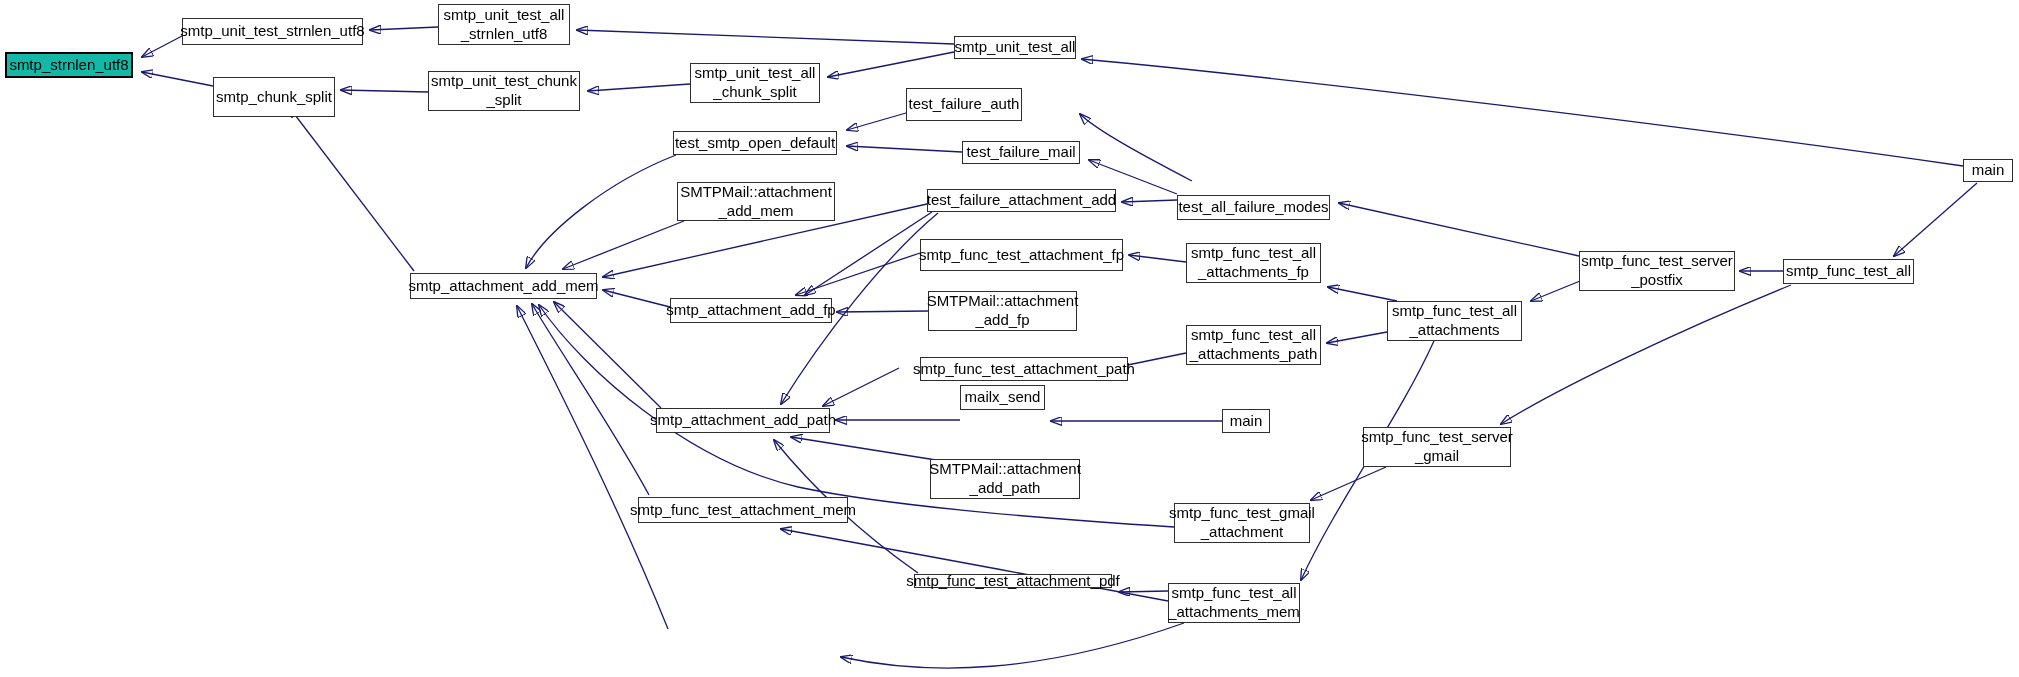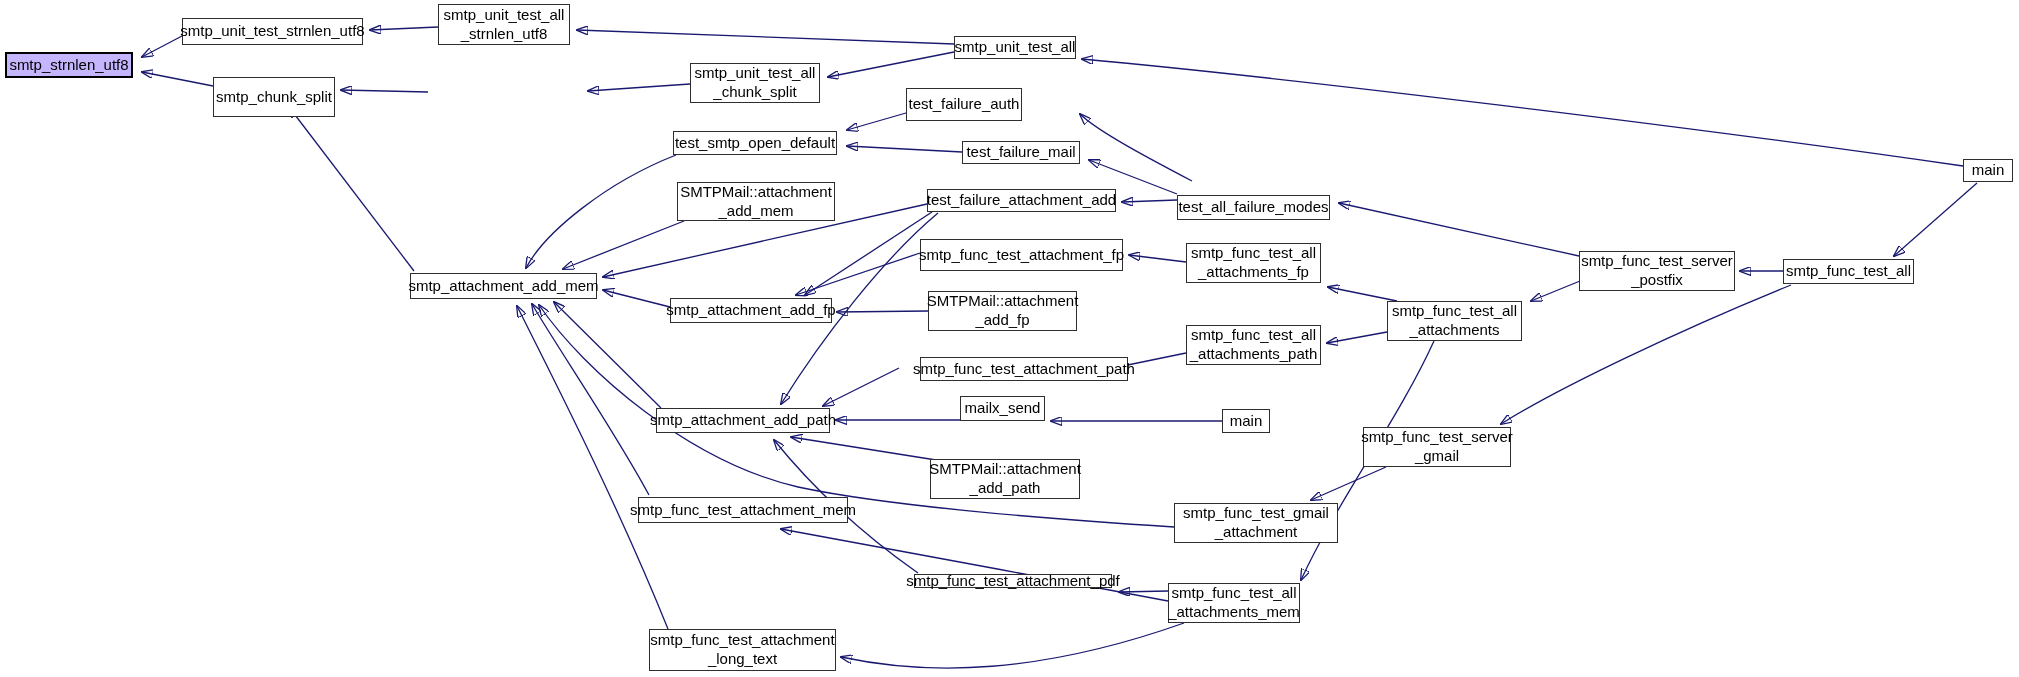--- a/index.html
+++ b/index.html
@@ -25,21 +25,21 @@
     text-align:center;
     background:#ffffff;
     border:1px solid #2e2e2e;
     color:#000000;
     font-size:15px;
     line-height:1.25;
     white-space:pre-line;
     cursor:pointer;
   }
   .node.focus{
-    background:#c4b5fd;
+    background:#14b8a6;
     border:2px solid #000000;
     cursor:default;
   }
 </style>
 </head>
 <body>
 
 <div id="canvas">
 
   <svg class="edge-layer" width="2019" height="677" viewBox="0 0 2019 677">
@@ -93,20 +93,22 @@
     <path marker-end="url(#arrow)" d="M1386,467 L1311,500"></path>
     <path marker-end="url(#arrow)" d="M1791,285 C1680,330 1558,388 1501,424"></path>
     <path marker-end="url(#arrow)" d="M1184,623 C1040,674 930,676 841,657"></path>
   </svg>
 
   <div class="node focus" style="left:5px;top:52px;width:128px;height:26px">smtp_strnlen_utf8</div>
   <div class="node" style="left:182px;top:18px;width:181px;height:27px">smtp_unit_test_strnlen_utf8</div>
   <div class="node" style="left:213px;top:77px;width:122px;height:40px">smtp_chunk_split</div>
   <div class="node" style="left:438px;top:4px;width:132px;height:41px">smtp_unit_test_all
 _strnlen_utf8</div>
+  <div class="node" style="left:428px;top:71px;width:152px;height:40px">smtp_unit_test_chunk
+_split</div>
   <div class="node" style="left:690px;top:63px;width:130px;height:40px">smtp_unit_test_all
 _chunk_split</div>
   <div class="node" style="left:954px;top:36px;width:122px;height:23px">smtp_unit_test_all</div>
   <div class="node" style="left:906px;top:88px;width:116px;height:33px">test_failure_auth</div>
   <div class="node" style="left:962px;top:141px;width:118px;height:23px">test_failure_mail</div>
   <div class="node" style="left:673px;top:131px;width:164px;height:24px">test_smtp_open_default</div>
   <div class="node" style="left:677px;top:182px;width:158px;height:39px">SMTPMail::attachment
 _add_mem</div>
   <div class="node" style="left:927px;top:189px;width:189px;height:23px">test_failure_attachment_add</div>
   <div class="node" style="left:1177px;top:195px;width:153px;height:25px">test_all_failure_modes</div>
@@ -116,32 +118,30 @@
   <div class="node" style="left:410px;top:273px;width:187px;height:26px">smtp_attachment_add_mem</div>
   <div class="node" style="left:670px;top:298px;width:162px;height:25px">smtp_attachment_add_fp</div>
   <div class="node" style="left:928px;top:291px;width:149px;height:40px">SMTPMail::attachment
 _add_fp</div>
   <div class="node" style="left:1186px;top:325px;width:135px;height:40px">smtp_func_test_all
 _attachments_path</div>
   <div class="node" style="left:1387px;top:301px;width:135px;height:40px">smtp_func_test_all
 _attachments</div>
   <div class="node" style="left:920px;top:357px;width:208px;height:24px">smtp_func_test_attachment_path</div>
   <div class="node" style="left:656px;top:408px;width:174px;height:25px">smtp_attachment_add_path</div>
-  <div class="node" style="left:960px;top:396px;width:85px;height:25px">mailx_send</div>
+  <div class="node" style="left:960px;top:385px;width:85px;height:25px">mailx_send</div>
   <div class="node" style="left:1222px;top:409px;width:48px;height:24px">main</div>
   <div class="node" style="left:930px;top:459px;width:150px;height:40px">SMTPMail::attachment
 _add_path</div>
   <div class="node" style="left:638px;top:497px;width:210px;height:26px">smtp_func_test_attachment_mem</div>
   <div class="node" style="left:1363px;top:427px;width:148px;height:40px">smtp_func_test_server
 _gmail</div>
-  <div class="node" style="left:1174px;top:503px;width:164px;height:40px">smtp_func_test_gmail
+  <div class="node" style="left:1174px;top:503px;width:136px;height:40px">smtp_func_test_gmail
 _attachment</div>
   <div class="node" style="left:914px;top:574px;width:198px;height:14px">smtp_func_test_attachment_pdf</div>
   <div class="node" style="left:1168px;top:583px;width:132px;height:40px">smtp_func_test_all
 _attachments_mem</div>
-  <div class="node" style="left:649px;top:629px;width:187px;height:42px">smtp_func_test_attachment
-_long_text</div>
   <div class="node" style="left:1579px;top:251px;width:156px;height:40px">smtp_func_test_server
 _postfix</div>
   <div class="node" style="left:1783px;top:259px;width:131px;height:25px">smtp_func_test_all</div>
   <div class="node" style="left:1963px;top:159px;width:50px;height:23px">main</div>
 
 </div>
 
 </body></html>

